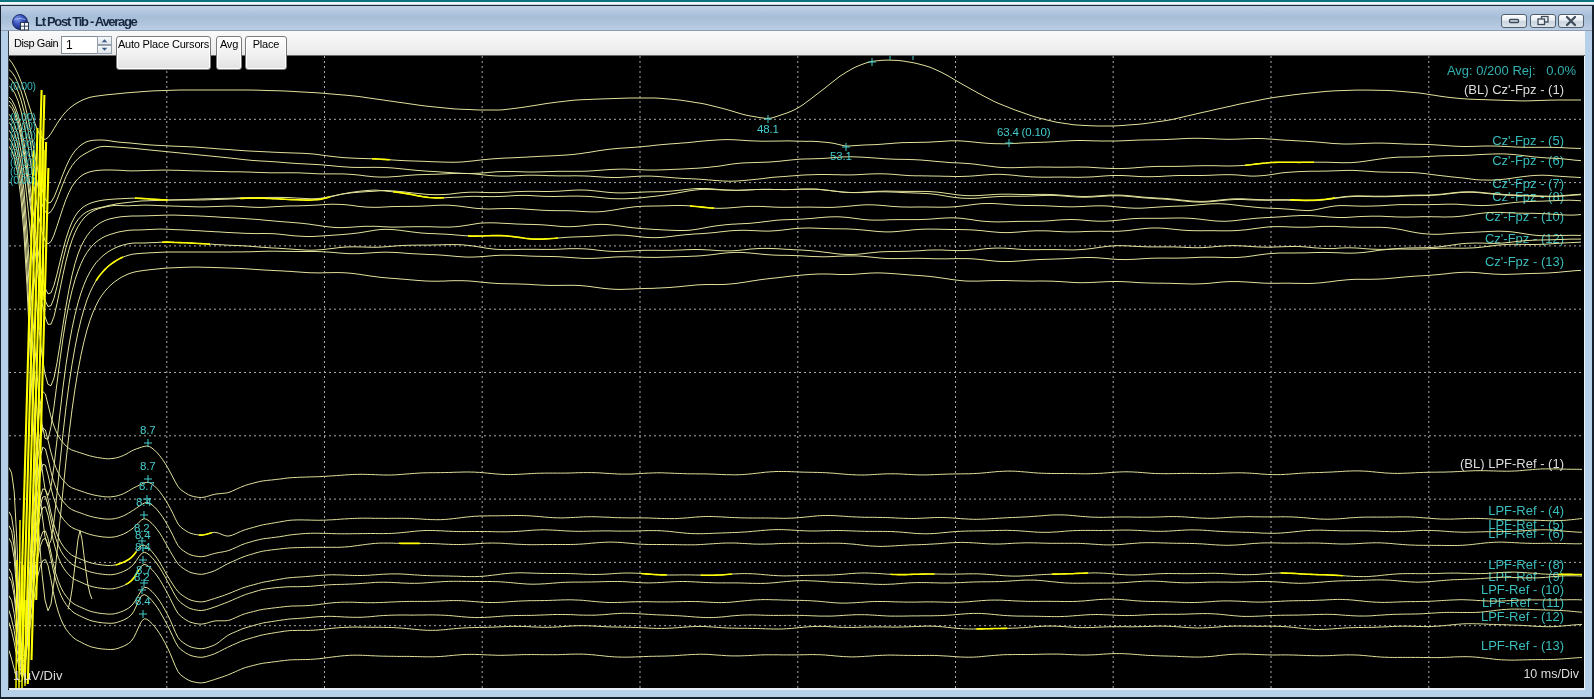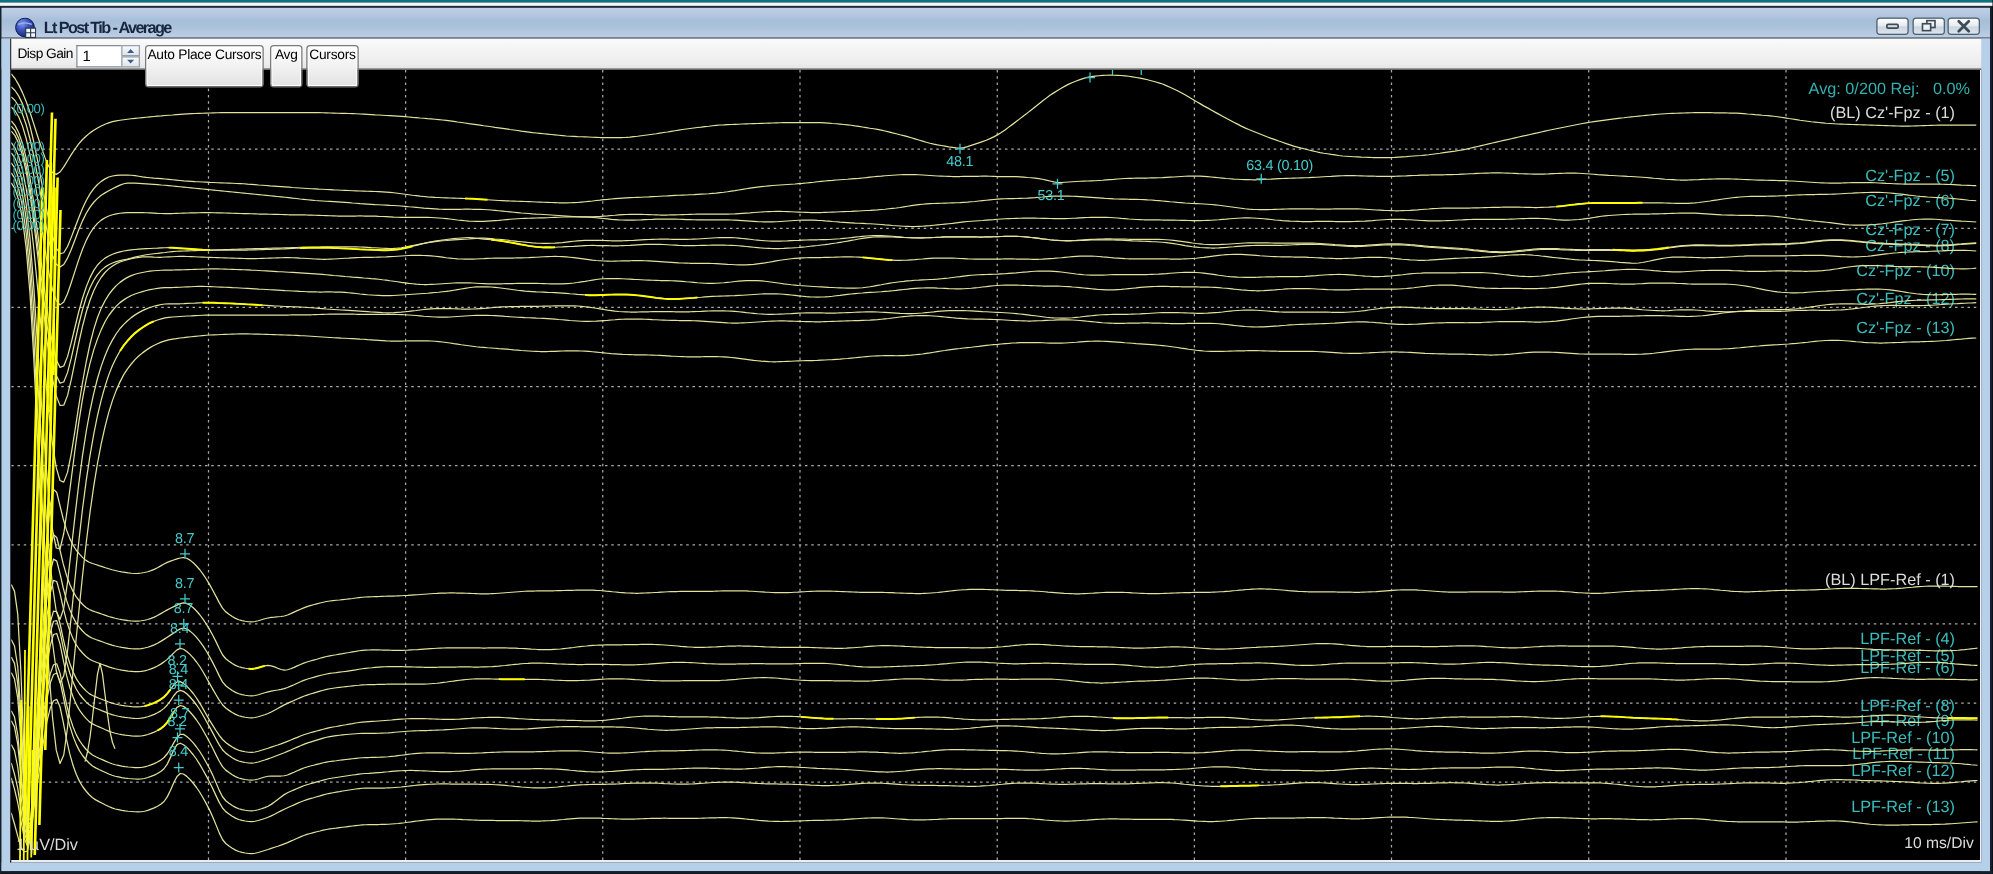--- a/index.html
+++ b/index.html
@@ -250,13 +250,13 @@
         </svg>
       </div>
 <div class="abs sbtn" style="top:8.75px">
         <svg width="13" height="7" viewBox="0 0 13 7" style="display:block;margin:0 auto">
           <path d="M6.5 4.8 L9.3 1.7 L3.7 1.7 Z" fill="#3c5a86"></path>
         </svg>
       </div>
 </div>
 <div class="abs btn" style="left:116px;width:95px">Auto Place Cursors</div>
 <div class="abs btn" style="left:216px;width:26px">Avg</div>
-<div class="abs btn" style="left:245px;width:42px">Cursors</div>
+<div class="abs btn" style="left:245px;width:42px">Place</div>
 </div>
 </body></html>

